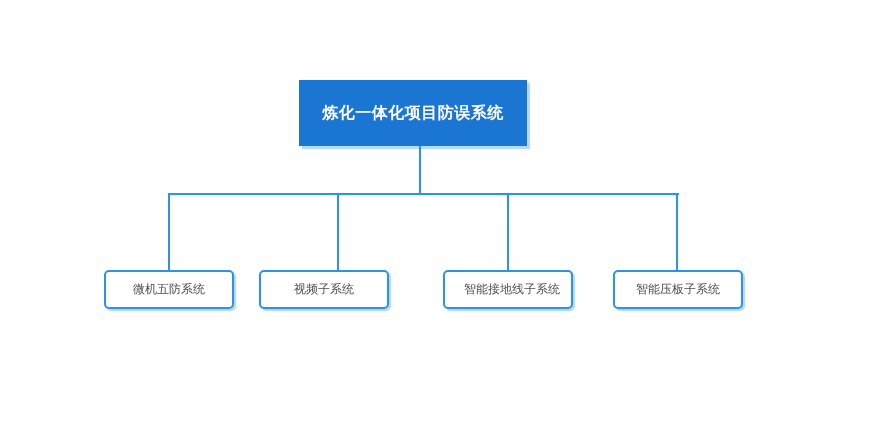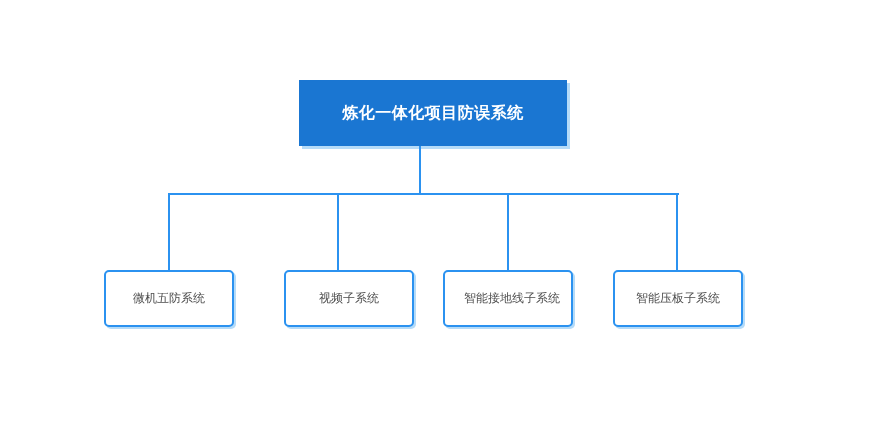--- a/index.html
+++ b/index.html
@@ -17,40 +17,40 @@
     width:870px;height:436px;
     background:var(--canvas-bg);
     overflow:hidden;
   }
   .node{
     position:absolute;
     display:flex;align-items:center;justify-content:center;
     text-align:center;
   }
   .node.root{
-    left:299px;top:80px;width:268px;height:66px;
+    left:299px;top:80px;width:228px;height:66px;
     background:var(--root-fill);
     color:#ffffff;
     font-size:16px;font-weight:bold;
     letter-spacing:0.5px;
     box-shadow:3px 3px 0 var(--shadow-blue);
     cursor:pointer;
   }
   .node.child{
-    top:270px;width:130px;height:57px;
+    top:270px;width:130px;height:39px;
     background:#ffffff;
     border:2px solid var(--line-blue);
     border-radius:5px;
     color:var(--child-text);
     font-size:12px;
     box-shadow:2px 2px 0 var(--shadow-blue);
     cursor:pointer;
   }
   .child-1{left:104px;}
-  .child-2{left:284px;}
+  .child-2{left:259px;}
   .child-3{left:443px;padding-left:8px;}
   .child-4{left:613px;font-family:Liberation Mono, monospace;}
   .line{position:absolute;background:var(--line-blue);}
   .stem{left:419px;top:146px;width:2px;height:48px;}
   .bus{left:168px;top:193px;width:511px;height:2px;}
   .drop{top:193px;width:2px;height:78px;}
   .drop-1{left:168px;}
   .drop-2{left:337px;}
   .drop-3{left:507px;}
   .drop-4{left:676px;}

